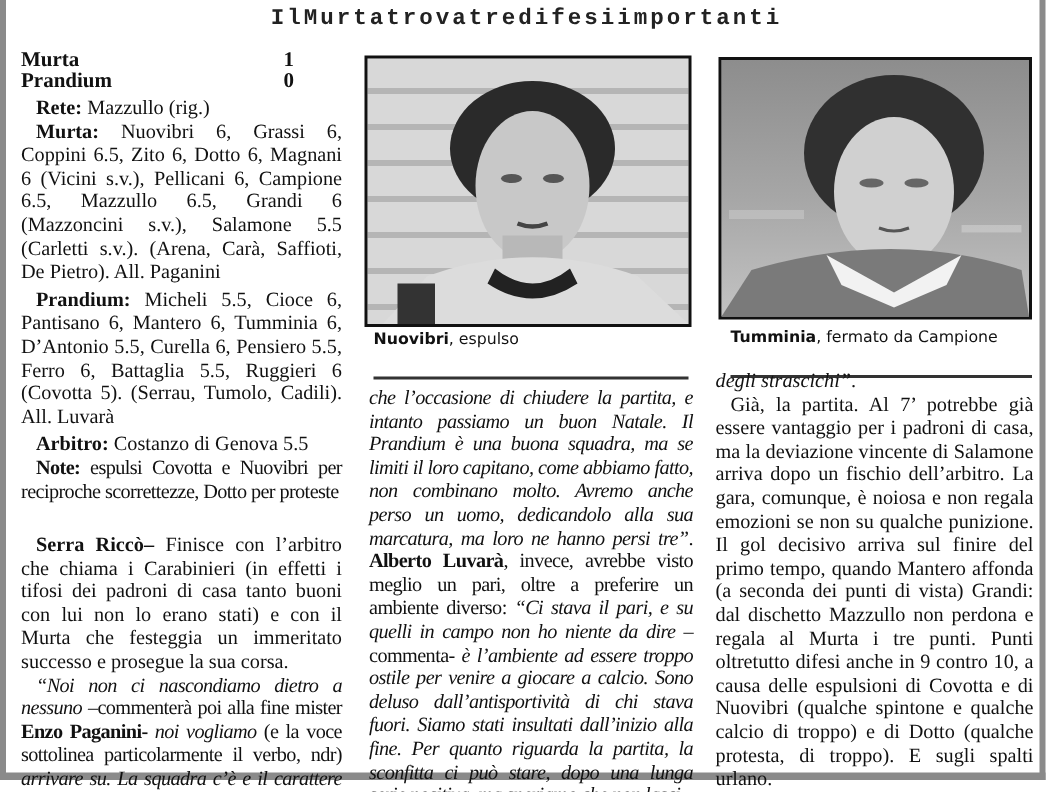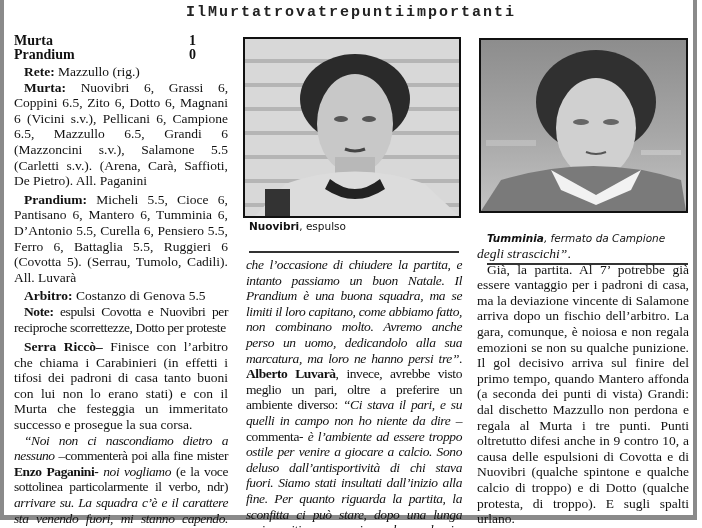--- a/index.html
+++ b/index.html
@@ -14,52 +14,52 @@
   .score{display:flex;justify-content:space-between;font-weight:bold;font-size:14px;line-height:14px;width:182px;}
   .ind{text-indent:10px;}
   b{font-weight:bold;}
   i{font-style:italic;}
   .cond{letter-spacing:-0.4px;}
   .photo{position:absolute;border:2px solid #111;box-sizing:border-box;overflow:hidden;}
   .p1{left:243px;top:37px;width:218px;height:181px;background:repeating-linear-gradient(180deg,#d8d8d8 0 20px,#b5b5b5 20px 24px);}
   .p2{left:479px;top:38px;width:209px;height:175px;background:linear-gradient(180deg,#8d8d8d,#a7a7a7 55%,#c3c3c3);}
   .caption{position:absolute;font-family:"DejaVu Sans",sans-serif;font-size:10.5px;color:#111;border-bottom:2px solid #333;padding-bottom:19px;}
   .cap1{left:249px;top:220px;width:210px;}
-  .cap2{left:487px;top:232px;width:201px;font-style:italic;}
+  .cap2{left:487px;top:219px;width:201px;}
   .caption b{font-weight:bold;}
 </style>
 </head>
 <body>
 
 <div class="frame"></div>
 
 <div class="headline">
   <span>Il</span>
   <span>Murta</span>
   <span>trova</span>
   <span>tre</span>
-  <span>punti</span>
+  <span>difesi</span>
   <span>importanti</span>
 </div>
 
 <div class="col col1">
   <div class="score">
     <span>Murta</span>
     <span>1</span>
   </div>
   <div class="score" style="margin-bottom:2px;gap:41px;">
     <span>Prandium</span>
     <span>0</span>
   </div>
   <p class="ind"><b>Rete:</b> <span>Mazzullo (rig.)</span></p>
   <p class="ind"><b>Murta:</b> <span>Nuovibri 6, Grassi 6, Coppini 6.5, Zito 6, Dotto 6, Magnani 6 (Vicini s.v.), Pellicani 6, Campione 6.5, Mazzullo 6.5, Grandi 6 (Mazzoncini s.v.), Salamone 5.5 (Carletti s.v.). (Arena, Carà, Saffioti, De Pietro). All. Paganini</span></p>
   <p class="ind" style="margin-top:3px;"><b>Prandium:</b> <span>Micheli 5.5, Cioce 6, Pantisano 6, Mantero 6, Tumminia 6, D’Antonio 5.5, Curella 6, Pensiero 5.5, Ferro 6, Battaglia 5.5, Ruggieri 6 (Covotta 5). (Serrau, Tumolo, Cadili). All. Luvarà</span></p>
   <p class="ind" style="margin-top:3px;"><b>Arbitro:</b> <span>Costanzo di Genova 5.5</span></p>
   <p class="ind cond"><b>Note:</b> <span>espulsi Covotta e Nuovibri per reciproche scorrettezze, Dotto per proteste</span></p>
-  <p class="ind" style="margin-top:4px;"><b>Serra Riccò–</b> <span>Finisce con l’arbitro che chiama i Carabinieri (in effetti i tifosi dei padroni di casa tanto buoni con lui non lo erano stati) e con il Murta che festeggia un immeritato successo e prosegue la sua corsa.</span></p>
+  <p class="ind" style="margin-top:20px;"><b>Serra Riccò–</b> <span>Finisce con l’arbitro che chiama i Carabinieri (in effetti i tifosi dei padroni di casa tanto buoni con lui non lo erano stati) e con il Murta che festeggia un immeritato successo e prosegue la sua corsa.</span></p>
   <p class="ind cond"><i>“Noi non ci nascondiamo dietro a nessuno</i><span> –commenterà poi alla fine mister </span><b>Enzo Paganini-</b><i> noi vogliamo</i><span> (e la voce sottolinea particolarmente il verbo, ndr) </span><i>arrivare su. La squadra c’è e il carattere sta venendo fuori, mi stanno capendo. Abbiamo avuto an-</i></p>
 </div>
 
 <div class="photo p1">
   <svg width="214" height="177" viewBox="0 0 214 177">
     <ellipse cx="110" cy="60" rx="55" ry="45" fill="#2a2a2a"></ellipse>
     <ellipse cx="110" cy="85" rx="38" ry="50" fill="#c8c8c8"></ellipse>
     <rect x="90" y="118" width="40" height="30" fill="#b8b8b8"></rect>
     <path d="M10 177 L40 145 Q110 120 180 145 L214 177 Z" fill="#dcdcdc"></path>
     <path d="M85 140 Q110 160 135 140 L140 150 Q110 170 80 150 Z" fill="#222"></path>

